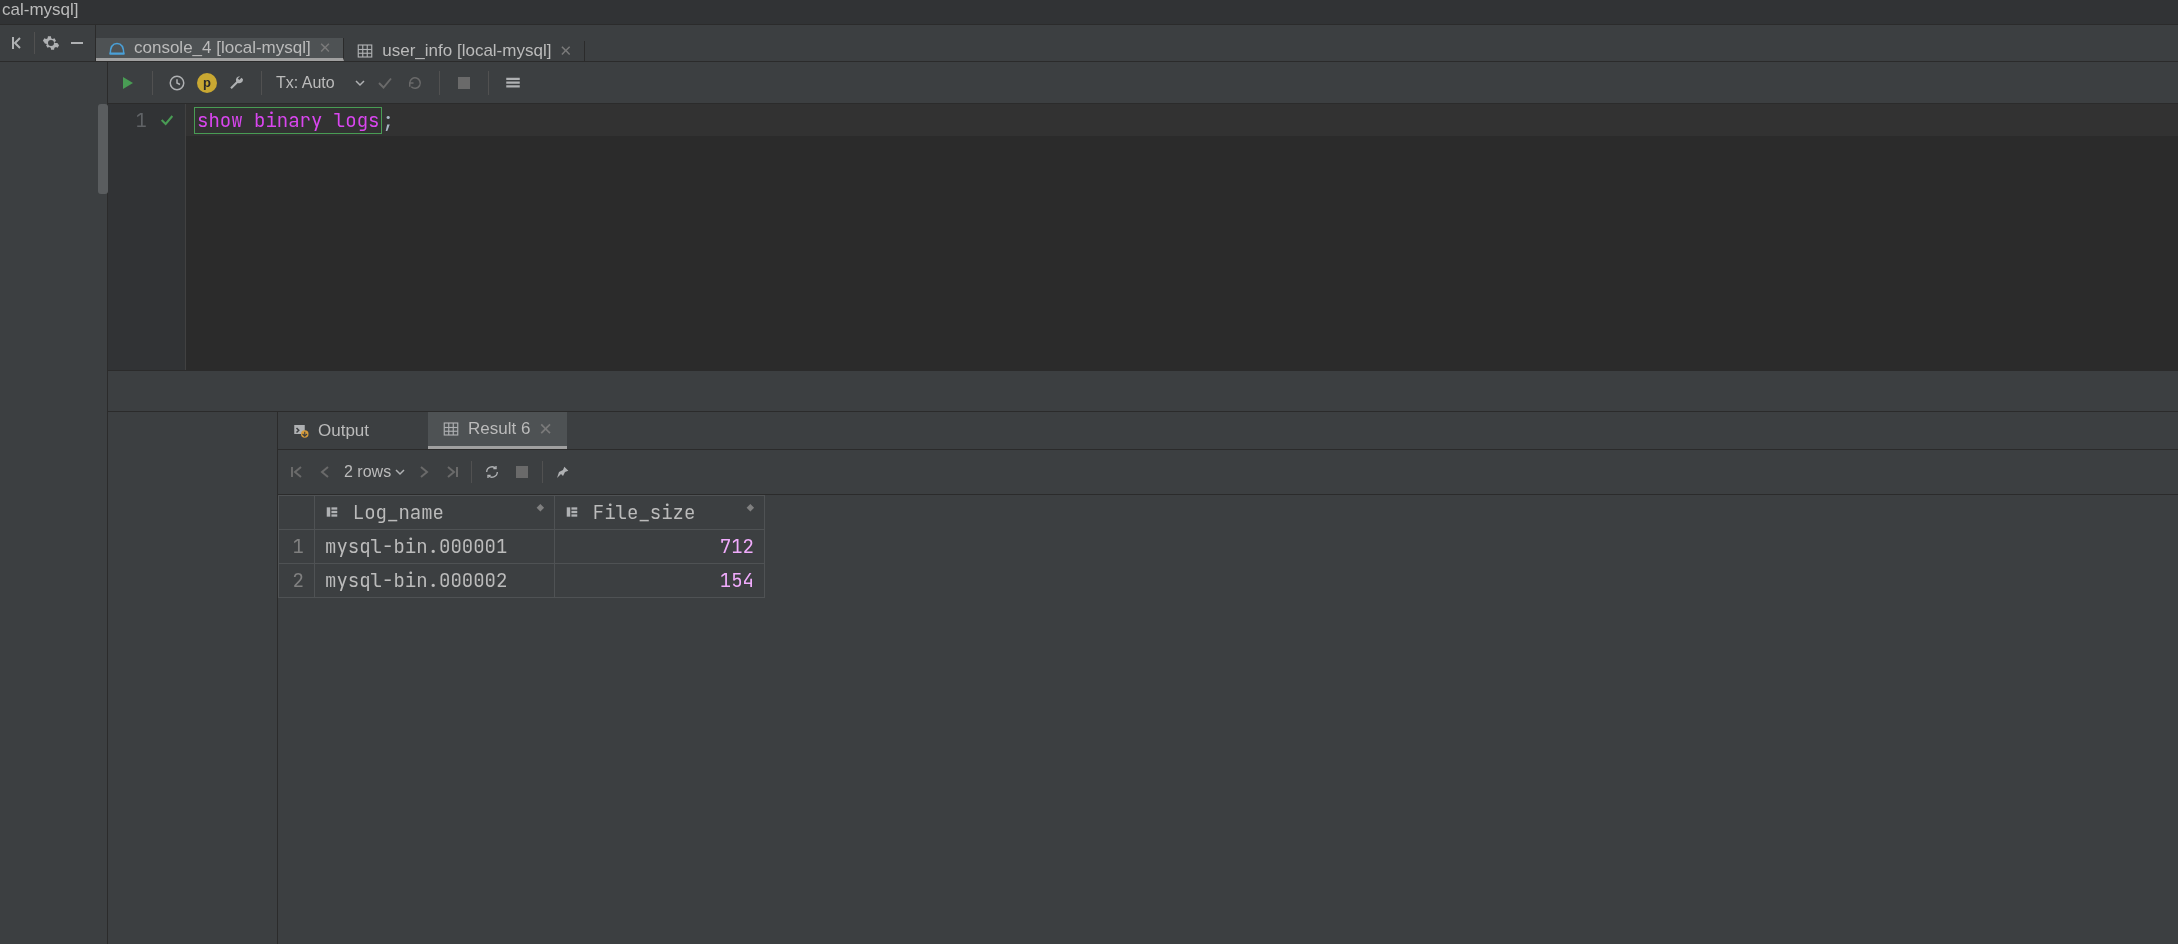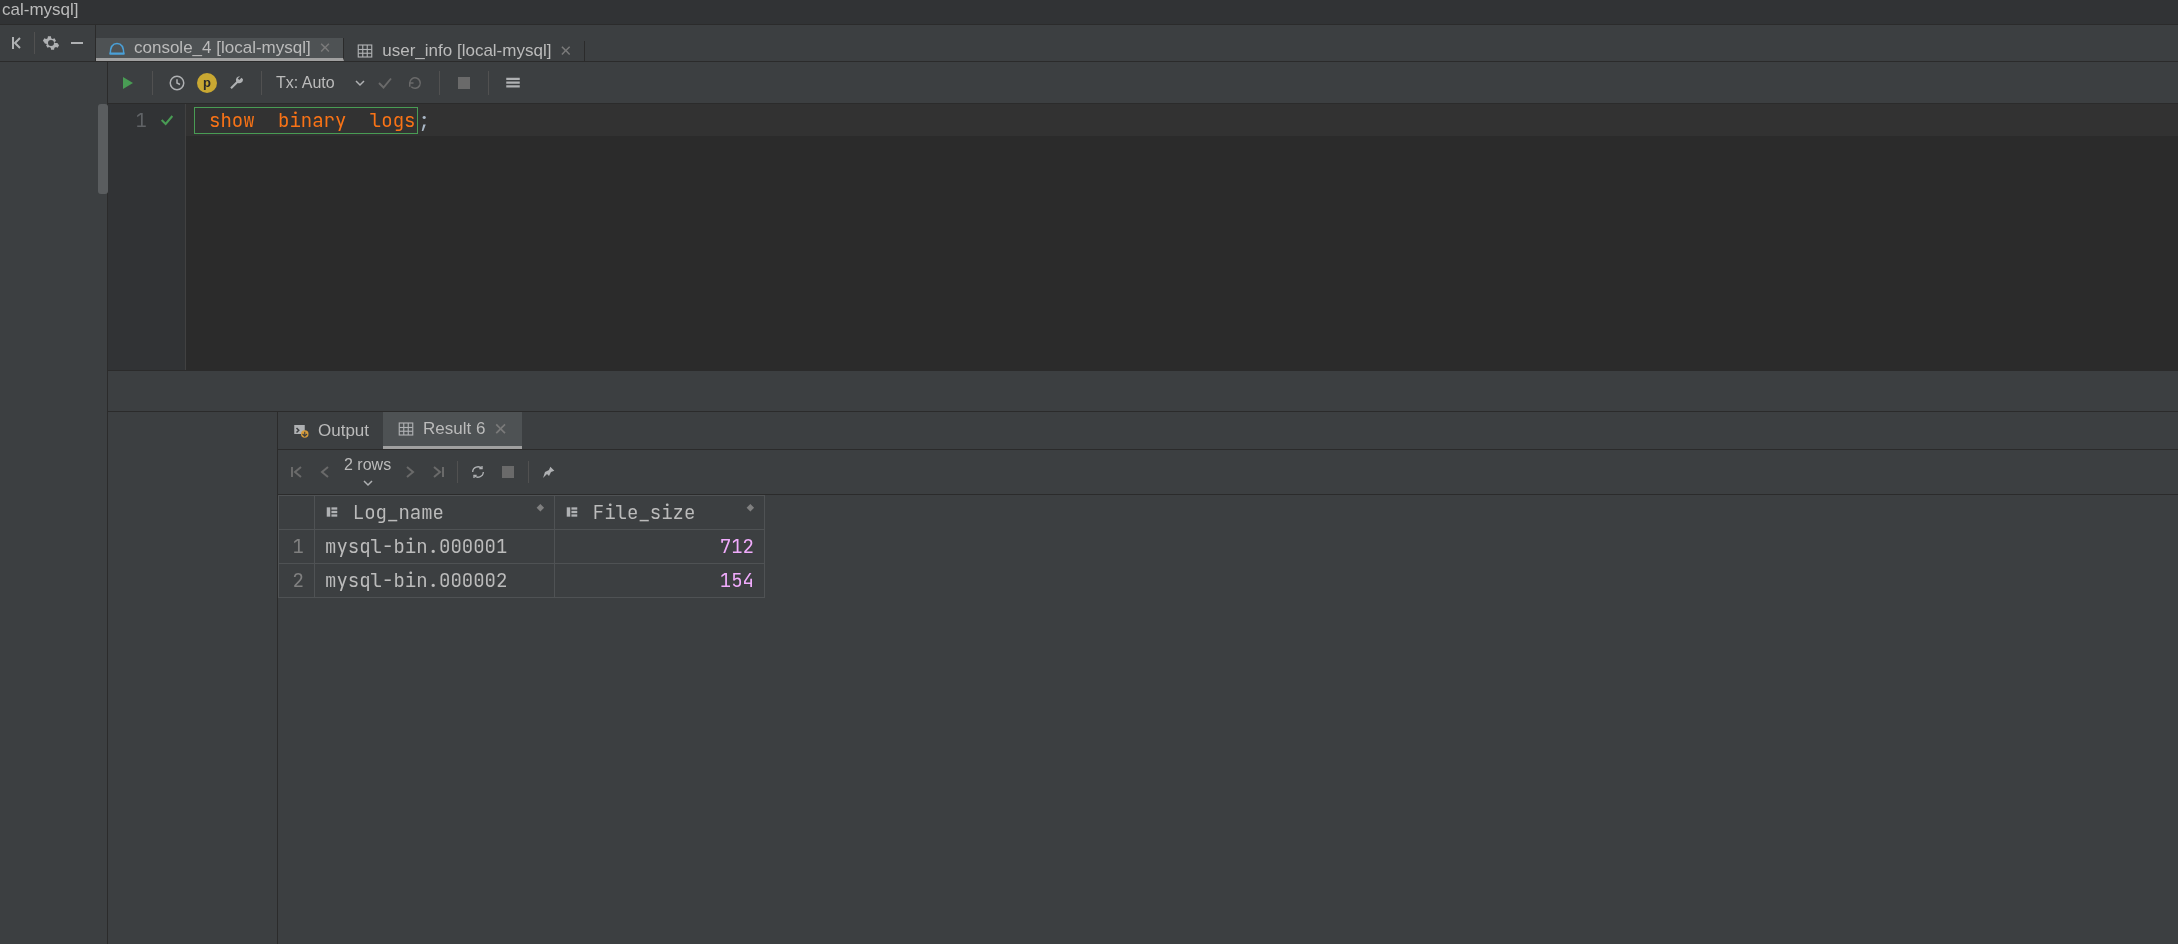--- a/index.html
+++ b/index.html
@@ -173,21 +173,21 @@
     display: flex;
     align-items: center;
     padding-left: 8px;
     background: #323232;
   }
   .code-box {
     border: 1px solid #499c54;
     padding: 0 2px;
     display: inline-block;
   }
-  .kw { color: #f97316; margin-left: 12px; }
+  .kw { color: #d946ef; }
   .plain { color: #a9b7c6; }
   
   
   .gap {
     height: 42px;
     background: #3c3f41;
     border-top: 1px solid #2b2b2b;
     border-bottom: 1px solid #2b2b2b;
   }
   
@@ -204,20 +204,21 @@
   .results-main {
     flex: 1;
     display: flex;
     flex-direction: column;
   }
   .results-tabs {
     display: flex;
     align-items: center;
     height: 38px;
     border-bottom: 1px solid #2b2b2b;
+    gap: 45px;
   }
   .res-tab {
     display: flex;
     align-items: center;
     gap: 8px;
     padding: 0 14px;
     height: 100%;
     font-size: 17px;
     color: #bbbbbb;
     cursor: pointer;
@@ -235,21 +236,20 @@
     border-bottom: 1px solid #2b2b2b;
   }
   .nav-btn { color: #6a6a6a; width: 18px; display:flex; justify-content:center; cursor:pointer;}
   .rows-dd {
     color: #bbbbbb;
     font-size: 16px;
     display: flex;
     align-items: center;
     gap: 4px;
     cursor: pointer;
-    flex-direction: column;
   }
   
   
   .data-table {
     background: #3c3f41;
     font-size: 19px;
   }
   .data-table table {
     border-collapse: collapse;
   }

